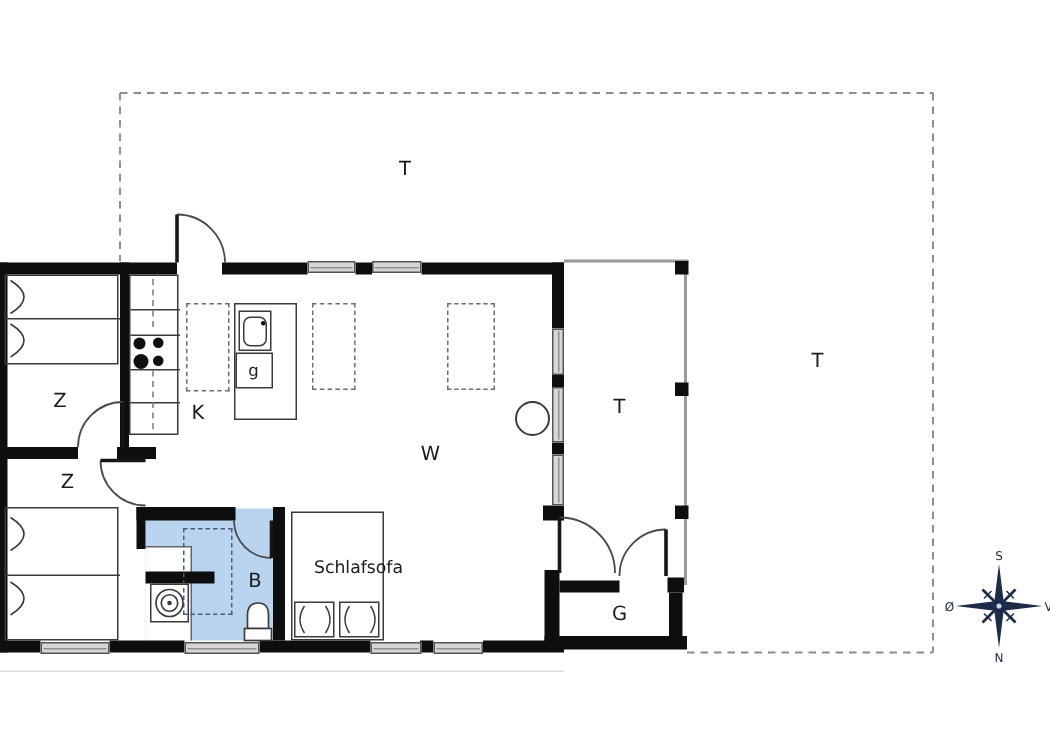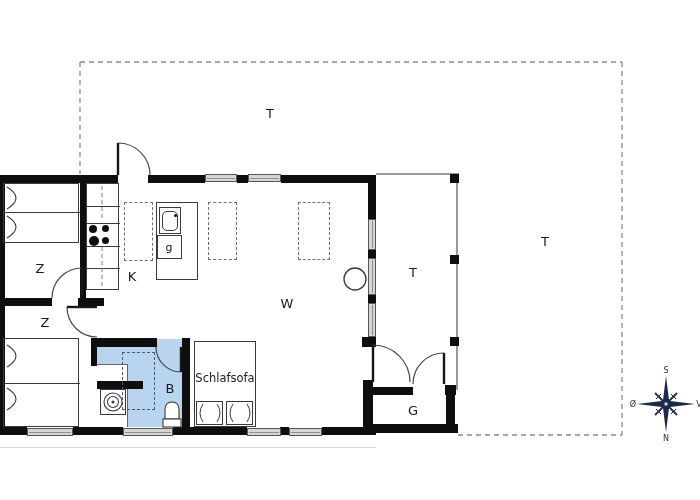--- a/index.html
+++ b/index.html
@@ -207,15 +207,15 @@
   <div class="lbl" style="left:270px;top:113px;">T</div>
   <div class="lbl" style="left:413px;top:272px;">T</div>
   <div class="lbl" style="left:545px;top:241px;">T</div>
   <div class="lbl" style="left:40px;top:268px;">Z</div>
   <div class="lbl" style="left:45px;top:322px;">Z</div>
   <div class="lbl" style="left:132px;top:276px;">K</div>
   <div class="lbl" style="left:287px;top:303px;">W</div>
   <div class="lbl" style="left:170px;top:388px;">B</div>
   <div class="lbl" style="left:413px;top:410px;">G</div>
   <div class="lbl lbl-small" style="left:169px;top:247px;">g</div>
-  <div class="lbl lbl-sofa" style="left:225px;top:378px;">Schlafsofa</div>
+  <div class="lbl lbl-sofa" style="left:239px;top:378px;">Schlafsofa</div>
 
 </div>
 
 </body></html>

